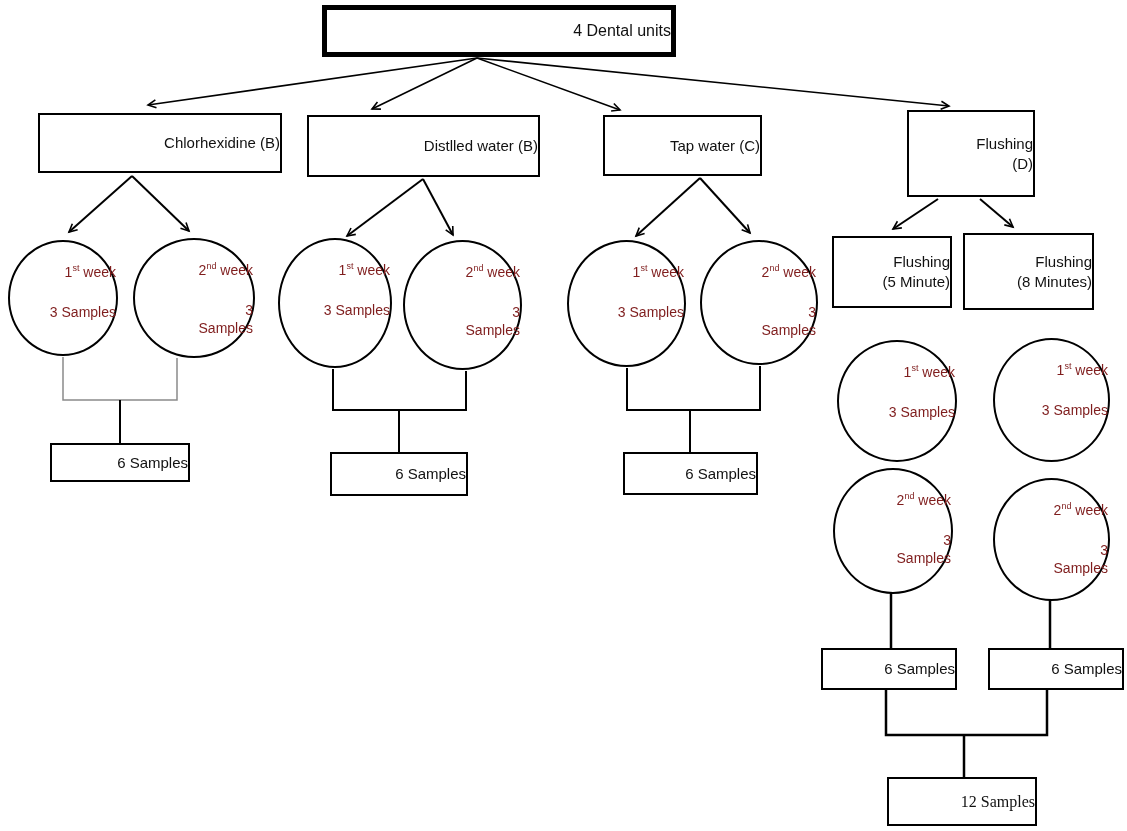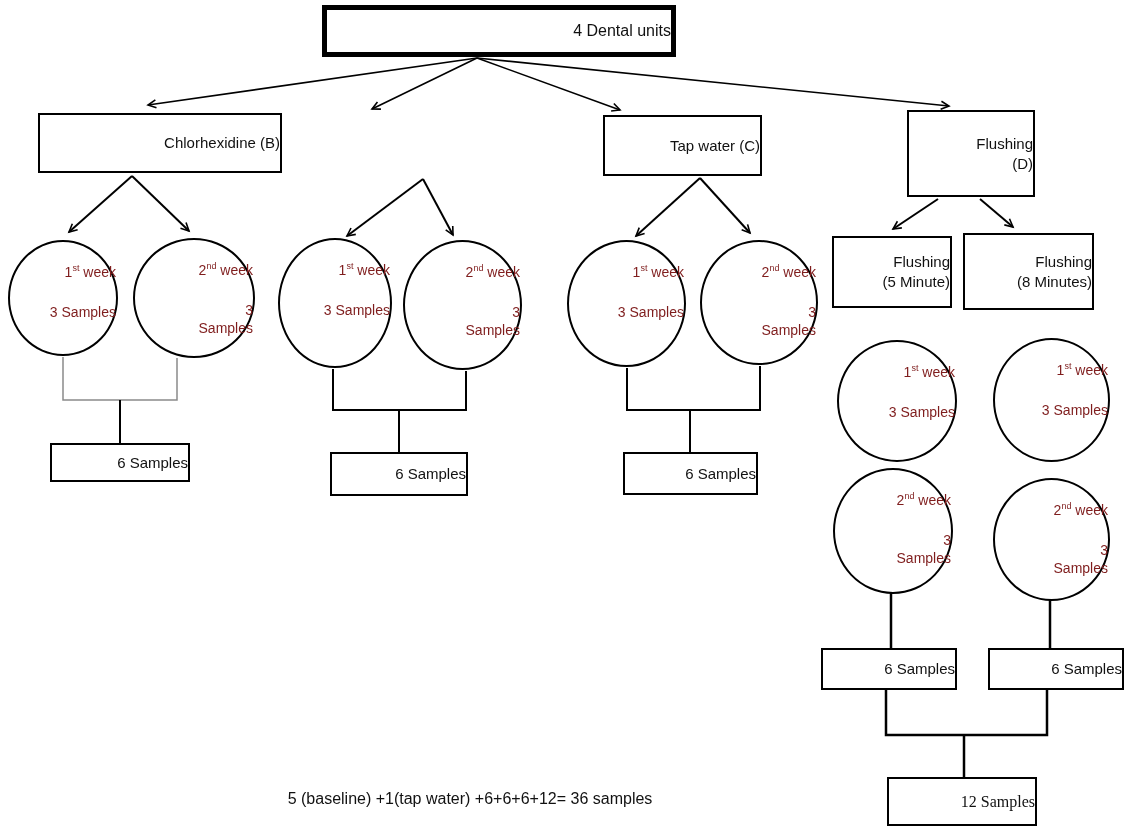--- a/index.html
+++ b/index.html
@@ -82,20 +82,23 @@
     </g>
   </svg>
 
   <div class="box root" style="left:322px;top:5px;width:354px;height:52px">
     <span>4 Dental units</span>
   </div>
 
   <div class="box" style="left:38px;top:113px;width:244px;height:60px">
     <span>Chlorhexidine (B)</span>
   </div>
+  <div class="box" style="left:307px;top:115px;width:233px;height:62px">
+    <span>Distlled water (B)</span>
+  </div>
   <div class="box" style="left:603px;top:115px;width:159px;height:61px">
     <span>Tap water (C)</span>
   </div>
   <div class="box" style="left:907px;top:110px;width:128px;height:87px">
     <span>Flushing</span>
     <span>(D)</span>
   </div>
 
   <div class="box" style="left:832px;top:236px;width:120px;height:72px">
     <span>Flushing</span>
@@ -193,15 +196,14 @@
   <div class="box sample" style="left:821px;top:648px;width:136px;height:42px">
     <span>6 Samples</span>
   </div>
   <div class="box sample" style="left:988px;top:648px;width:136px;height:42px">
     <span>6 Samples</span>
   </div>
   <div class="box sample sample12" style="left:887px;top:777px;width:150px;height:49px">
     <span>12 Samples</span>
   </div>
 
-  <div class="footer">5 (baseline) +1(tap water) +6+6+6+12= 36 samples</div>
 
 </div>
 
 </body></html>

